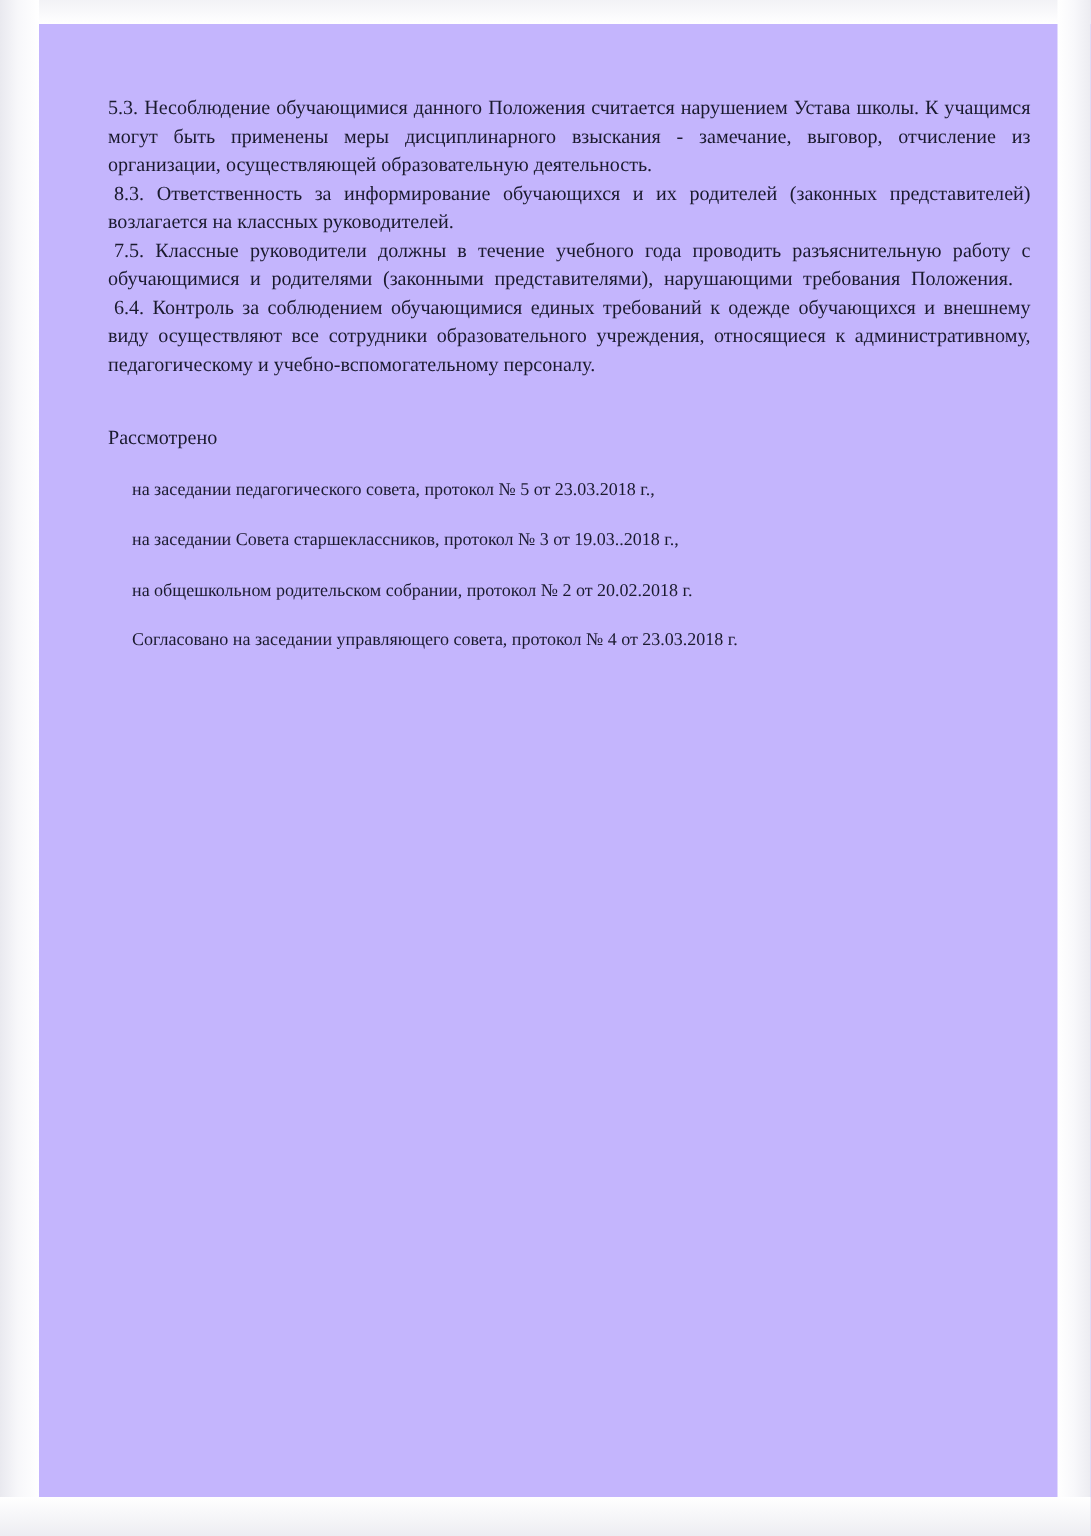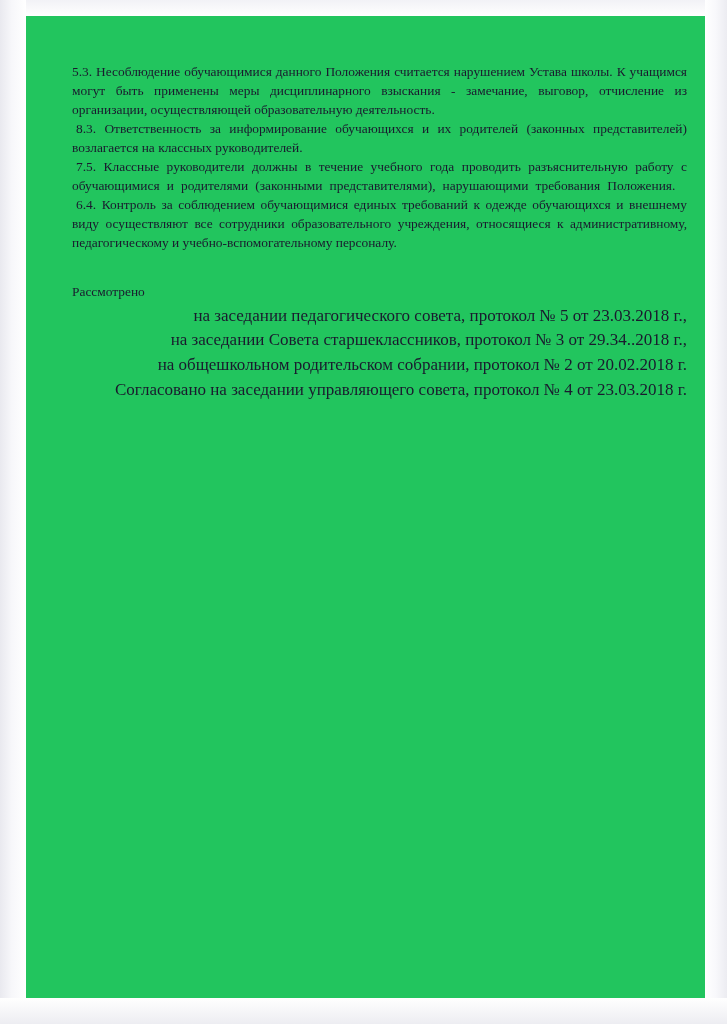--- a/index.html
+++ b/index.html
@@ -11,21 +11,21 @@
     height: 1024px;
     background: #ffffff;
     font-family: "Liberation Serif", serif;
     color: #1a1a2e;
     overflow: hidden;
   }
   .page {
     position: relative;
     width: 727px;
     height: 1024px;
-    background: #22c55e;
+    background: #c4b5fd;
     box-sizing: border-box;
   }
   .content {
     position: absolute;
     left: 72px;
     top: 62px;
     width: 615px;
   }
   p {
     margin: 0;
@@ -47,24 +47,24 @@
     text-indent: 4px;
   }
   .spaced {
     
     word-spacing: 0.28em;
   }
   .block-sign {
     margin-top: 30px;
   }
   .sign-line {
-    font-size: 17px;
+    font-size: 12px;
     line-height: 1.45;
-    text-align: right;
-    margin: 0;
+    text-align: left;
+    margin: 16px;
   }
   .sign-title {
     font-size: 13.4px;
     line-height: 1.45;
     margin: 0 0 2px 0;
     text-align: left;
   }
   .edge-shade-left {
     position: absolute;
     left: 0;
@@ -116,19 +116,19 @@
     <p class="para">5.3. Несоблюдение обучающимися данного Положения считается нарушением Устава школы. К учащимся могут быть применены меры дисциплинарного взыскания - замечание, выговор, отчисление из организации, осуществляющей образовательную деятельность.</p>
 
 
     <p class="para indent-small">8.3. Ответственность за информирование обучающихся и их родителей (законных представителей) возлагается на классных руководителей.</p>
     <p class="para indent-small spaced">7.5. Классные руководители должны в течение учебного года проводить разъяснительную работу с обучающимися и родителями (законными представителями), нарушающими требования Положения.</p>
     <p class="para indent-small">6.4. Контроль за соблюдением обучающимися единых требований к одежде обучающихся и внешнему виду осуществляют все сотрудники образовательного учреждения, относящиеся к административному, педагогическому и учебно-вспомогательному персоналу.</p>
 
     <div class="block-sign">
       <p class="sign-title">Рассмотрено</p>
       <p class="sign-line">на заседании педагогического совета, протокол № 5 от 23.03.2018 г.,</p>
-      <p class="sign-line">на заседании Совета старшеклассников, протокол № 3 от 29.34..2018 г.,</p>
+      <p class="sign-line">на заседании Совета старшеклассников, протокол № 3 от 19.03..2018 г.,</p>
       <p class="sign-line">на общешкольном родительском собрании, протокол № 2 от 20.02.2018 г.</p>
       <p class="sign-line">Согласовано на заседании управляющего совета, протокол № 4 от 23.03.2018 г.</p>
     </div>
 
   </div>
 </div>
 
 </body></html>

